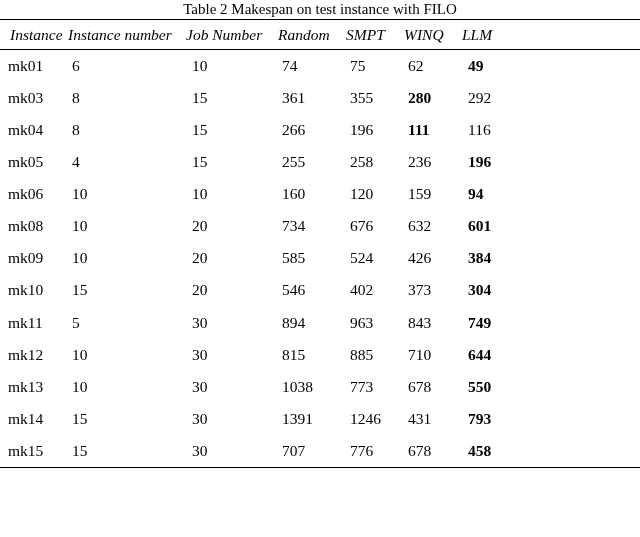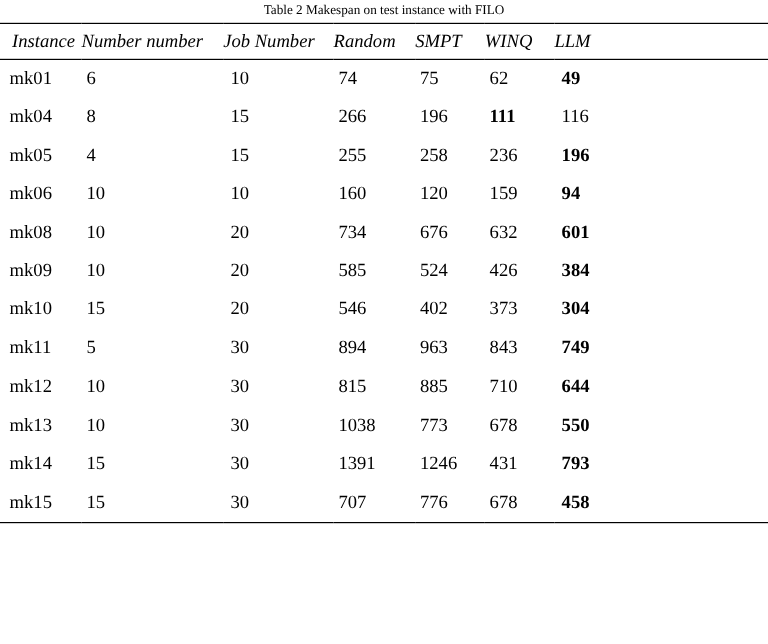--- a/index.html
+++ b/index.html
@@ -24,21 +24,21 @@
 
   
   .table-caption {
     position: absolute;
     top: 0px;
     left: 0;
     width: 640px;
     height: 19px;
     line-height: 19px;
     text-align: center;
-    font-size: 11px;
+    font-size: 15px;
     font-weight: normal;
     white-space: nowrap;
   }
 
   
   table.makespan {
     position: absolute;
     top: 19px;
     left: 0px;
     width: 640px;
@@ -109,39 +109,48 @@
       <col class="c-machine">
       <col class="c-job">
       <col class="c-random">
       <col class="c-smpt">
       <col class="c-winq">
       <col class="c-llm">
     </colgroup>
     <thead>
       <tr class="head-row">
         <th class="pad-left-h">Instance</th>
-        <th>Number number</th>
+        <th>Instance number</th>
         <th>Job Number</th>
         <th>Random</th>
         <th>SMPT</th>
         <th>WINQ</th>
         <th>LLM</th>
       </tr>
     </thead>
     <tbody id="table-body">
         <tr>
           <td class="cell-ind">mk01</td>
           <td class="cell-num">6</td>
           <td class="cell-job">10</td>
           <td class="cell-num">74</td>
           <td class="cell-num">75</td>
           <td class="cell-num">62</td>
           <td class="cell-llm best">49</td>
         </tr>
         <tr>
+          <td class="cell-ind">mk03</td>
+          <td class="cell-num">8</td>
+          <td class="cell-job">15</td>
+          <td class="cell-num">361</td>
+          <td class="cell-num">355</td>
+          <td class="cell-num best">280</td>
+          <td class="cell-llm">292</td>
+        </tr>
+        <tr>
           <td class="cell-ind">mk04</td>
           <td class="cell-num">8</td>
           <td class="cell-job">15</td>
           <td class="cell-num">266</td>
           <td class="cell-num">196</td>
           <td class="cell-num best">111</td>
           <td class="cell-llm">116</td>
         </tr>
         <tr>
           <td class="cell-ind">mk05</td>

